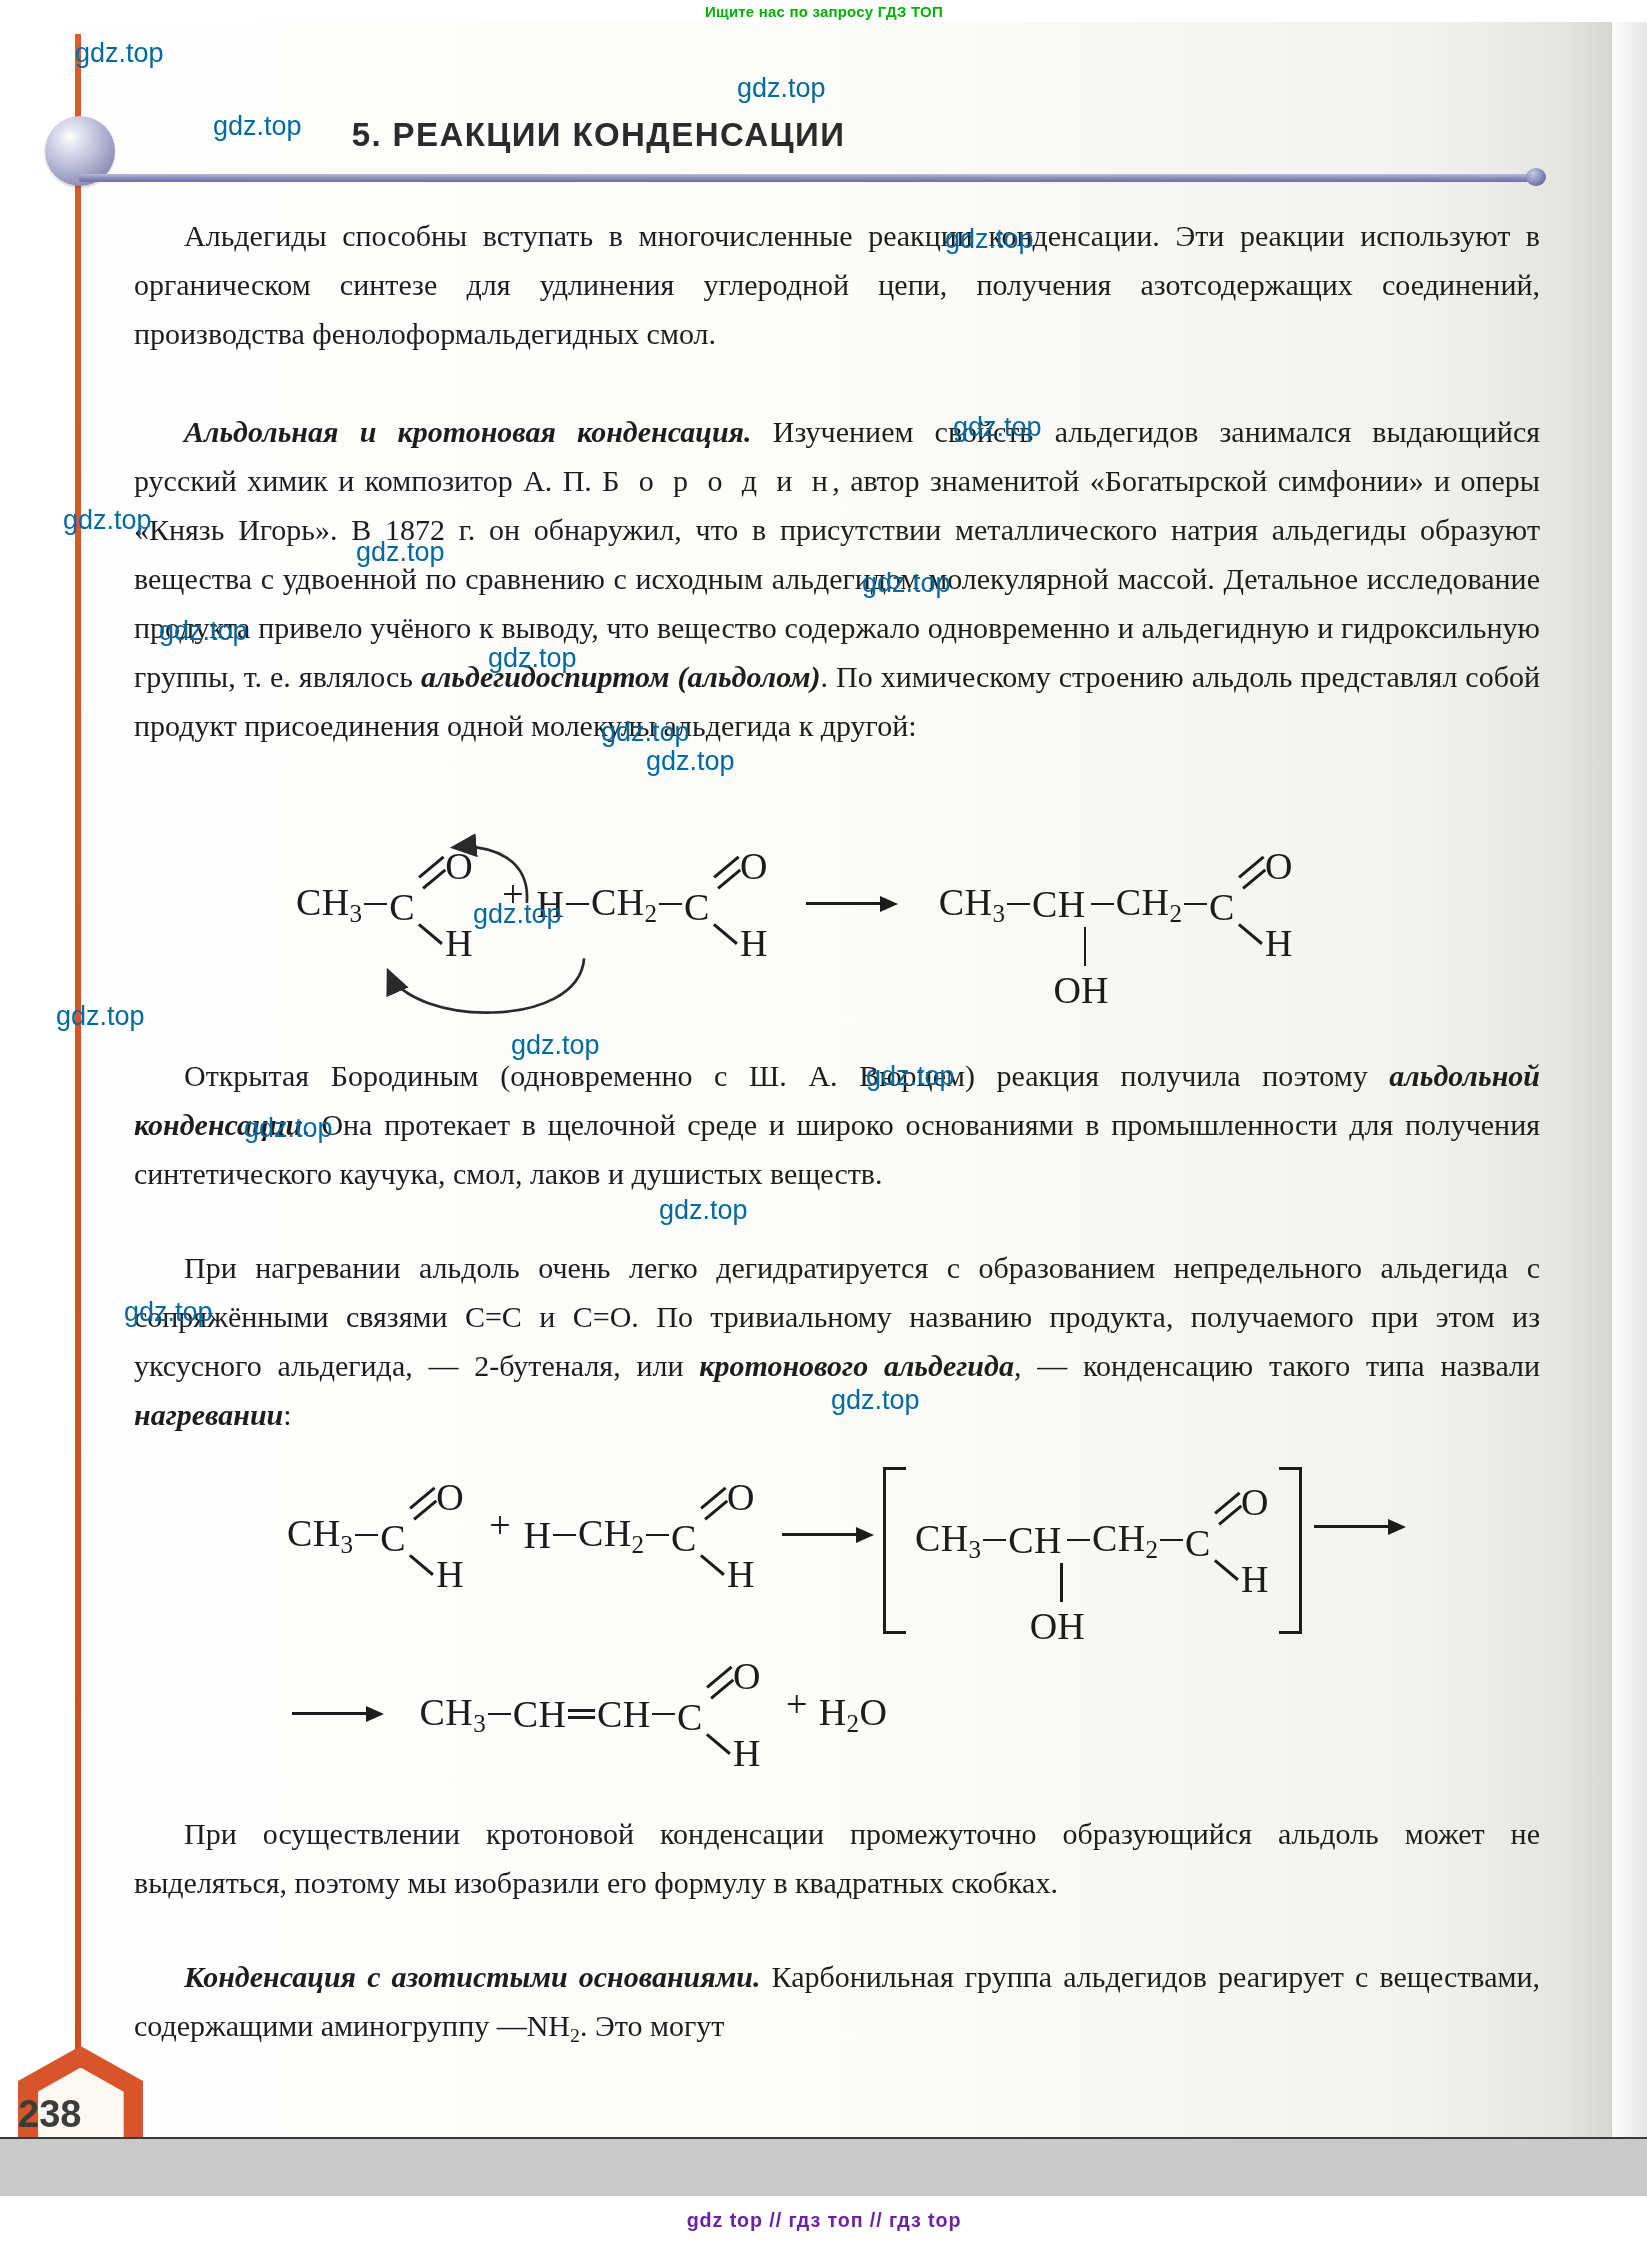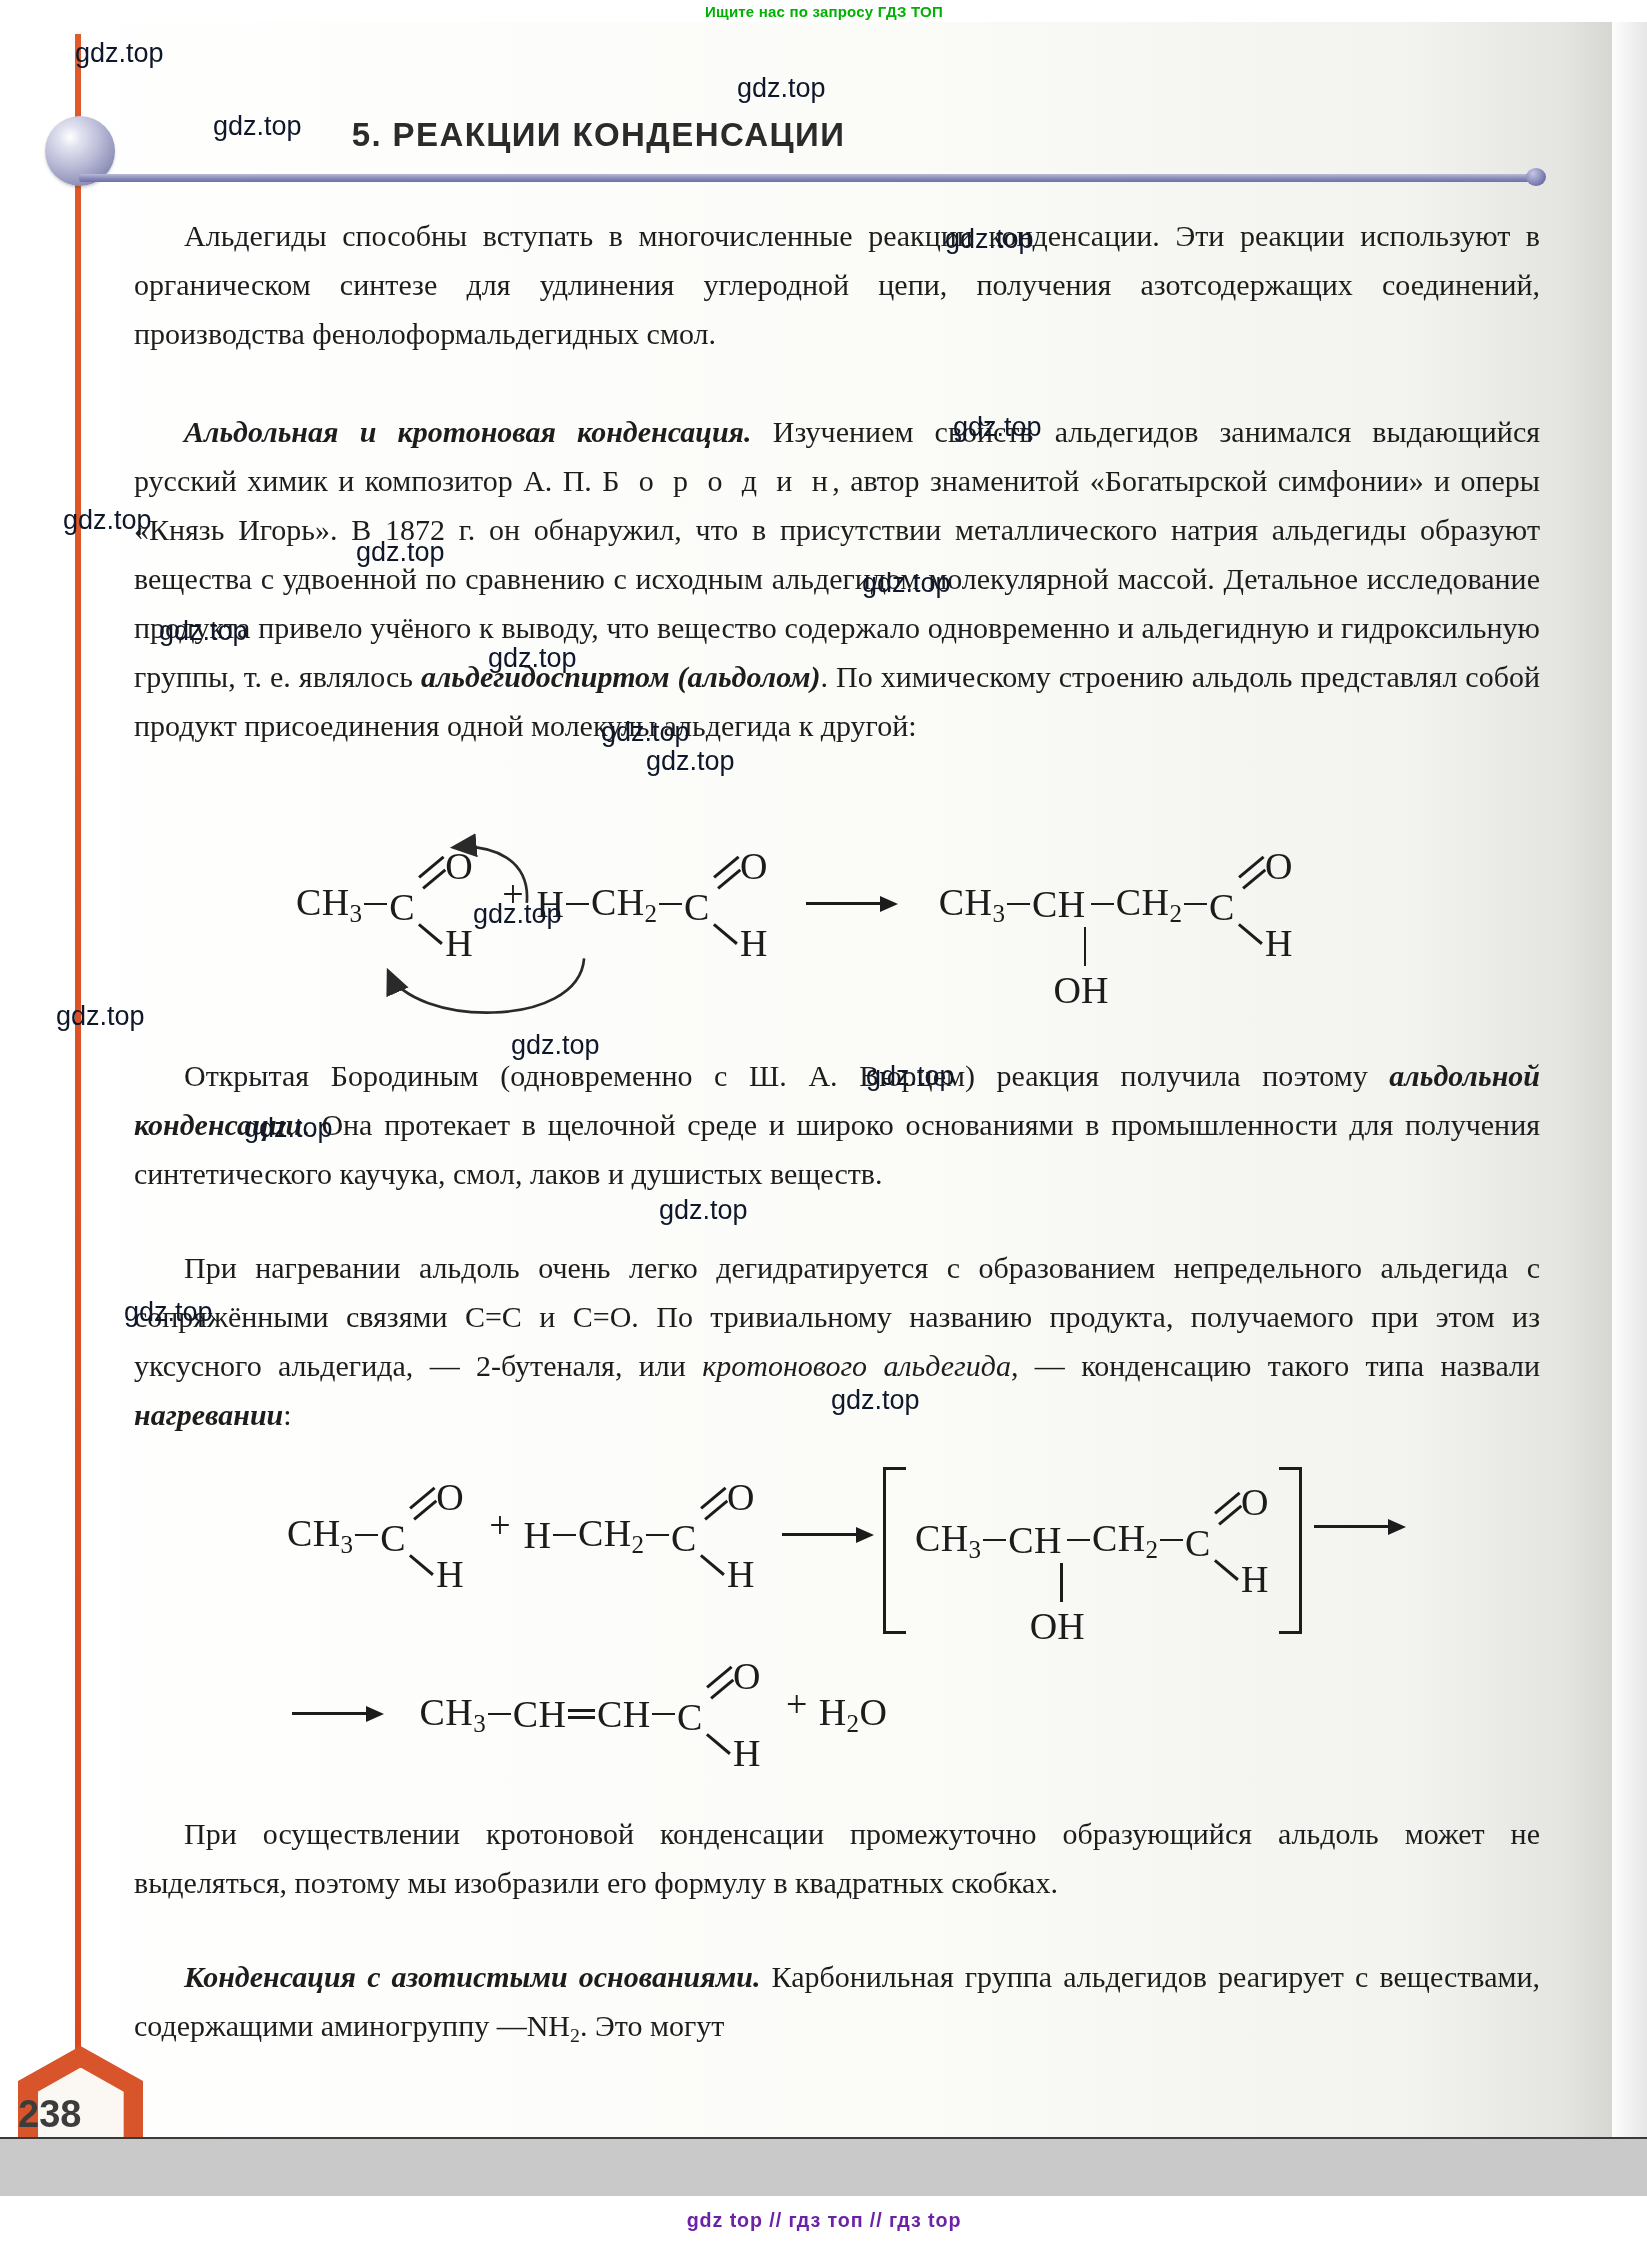--- a/index.html
+++ b/index.html
@@ -71,21 +71,21 @@
 
   
   .para{
     position:absolute;left:134px;width:1406px;
     font-size:30px;line-height:49px;color:#1d1d1d;
     text-align:justify;
     -webkit-hyphens:none;hyphens:none;
     text-rendering:optimizeLegibility;
   }
   .para b{font-weight:bold;font-style:italic;}
-  .para i{font-style:italic;}
+  .para i{font-style:italic;font-weight:bold;}
   .indent{ text-indent:50px; }
   .sp{letter-spacing:4.5px;margin-top:20px;}
   sub{font-size:.66em;vertical-align:-0.28em;}
 
   
   .formula{
     position:absolute;font-family:"Liberation Serif",serif;color:#1c1c1c;
   }
   .grp{position:relative;display:inline-block;vertical-align:middle;}
   .atoms{font-size:38px;letter-spacing:0.4px;}
@@ -140,21 +140,21 @@
     clip-path:polygon(50% 0%,100% 25%,100% 75%,50% 100%,0% 75%,0% 25%);
   }
   #page-number-badge .num{
     position:absolute;left:0;top:47px;width:125px;
     font-family:"Liberation Sans",sans-serif;font-size:38px;font-weight:bold;color:#3c3c3c;
   }
 
   
   .wm{
     position:absolute;font-family:"Liberation Sans",sans-serif;
-    color:#0f172a;font-size:27px;font-weight:400;white-space:nowrap;
+    color:#0369a1;font-size:27px;font-weight:400;white-space:nowrap;
   }
 </style>
 </head>
 <body>
 
 <div id="page-sheet"></div>
 <div id="page-shadow-right"></div>
 
 <div id="top-banner">Ищите нас по запросу ГДЗ ТОП</div>
 

